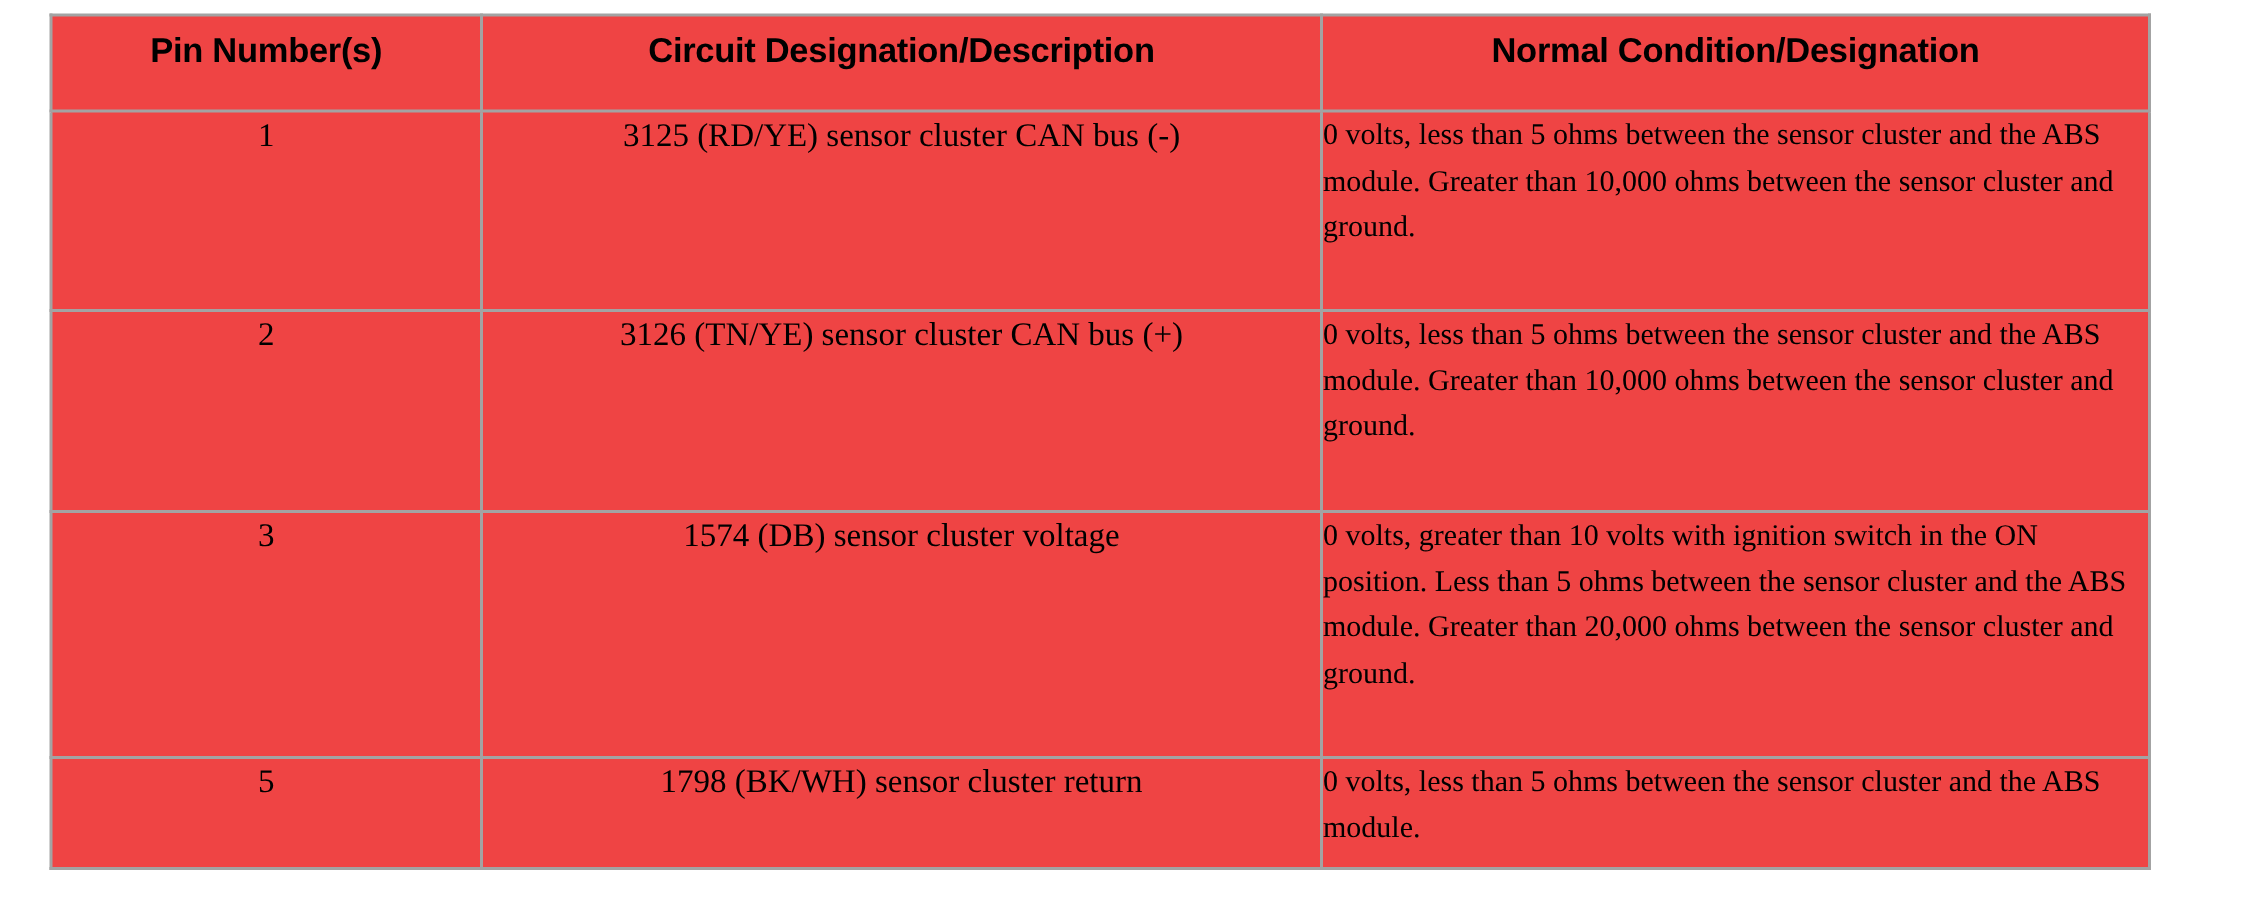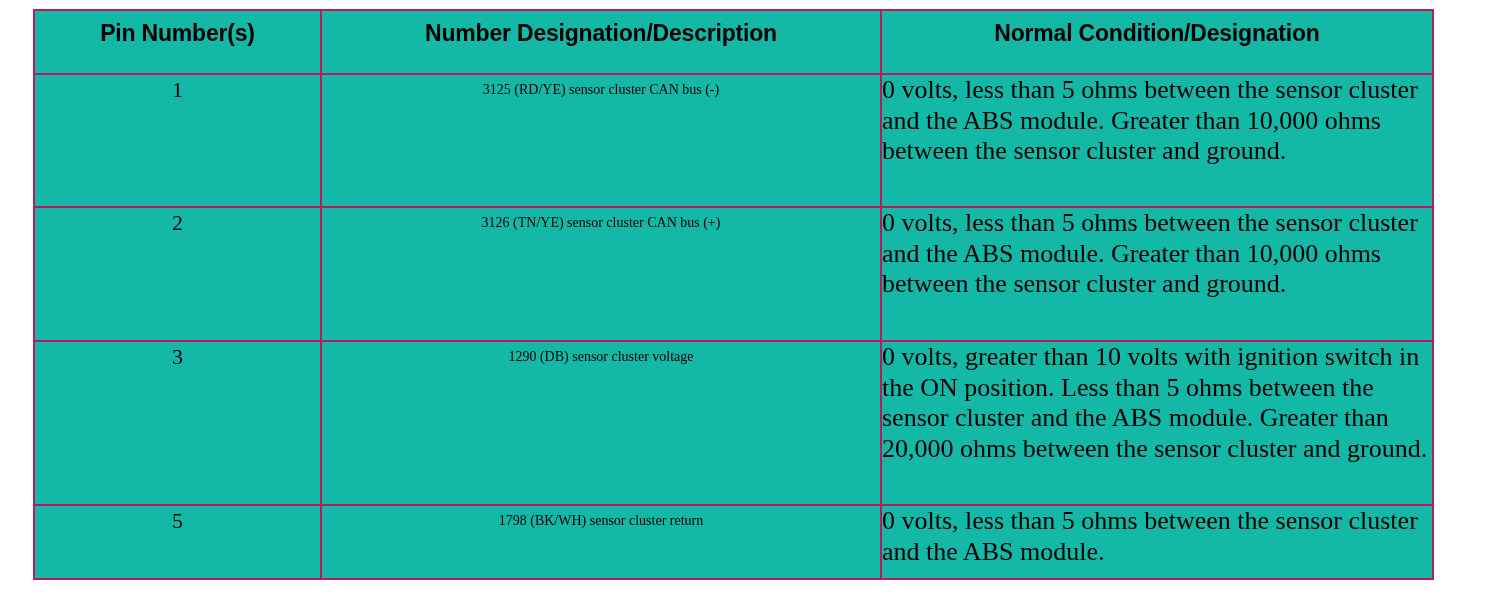--- a/index.html
+++ b/index.html
@@ -28,24 +28,24 @@
     left: 33px;
     top: 9px;
     width: 1399px;
     border-collapse: collapse;
     table-layout: fixed;
     background: #ffffff;
   }
 
   .pinout-table td,
   .pinout-table th {
-    border: 2px solid #be185d;
+    border: 2px solid #a3a3a3;
     padding: 0;
     vertical-align: top;
-    background: #14b8a6;
+    background: #ef4444;
   }
 
   
   col.c-pin   { width: 287px; }
   col.c-desc  { width: 560px; }
   col.c-norm  { width: 552px; }
 
   
   .pinout-table thead th {
     font-family: "Liberation Sans", "DejaVu Sans", sans-serif;
@@ -62,28 +62,28 @@
   
   .cell-pin {
     text-align: center;
     font-size: 22px;
     line-height: 30px;
     padding: 8px 6px 6px 6px;
   }
 
   .cell-desc {
     text-align: center;
-    font-size: 14px;
+    font-size: 22px;
     line-height: 30px;
     padding: 8px 10px 6px 10px;
   }
 
   .cell-norm {
     text-align: left;
-    font-size: 26px;
+    font-size: 20px;
     line-height: 30.5px;
     padding: 8px 8px 6px 9px;
   }
 
   
   .row-1 td { height: 131px; }
   .row-2 td { height: 132px; }
   .row-3 td { height: 162px; }
   .row-4 td { height: 72px; }
 </style>
@@ -95,42 +95,42 @@
   <table class="pinout-table">
     <colgroup>
       <col class="c-pin">
       <col class="c-desc">
       <col class="c-norm">
     </colgroup>
 
     <thead>
       <tr>
         <th>Pin Number(s)</th>
-        <th>Number Designation/Description</th>
+        <th>Circuit Designation/Description</th>
         <th>Normal Condition/Designation</th>
       </tr>
     </thead>
 
     <tbody>
 
       <tr class="row-1">
         <td class="cell-pin">1</td>
         <td class="cell-desc">3125 (RD/YE) sensor cluster CAN bus (-)</td>
         <td class="cell-norm">0 volts, less than 5 ohms between the sensor cluster and the ABS module. Greater than 10,000 ohms between the sensor cluster and ground.</td>
       </tr>
 
       <tr class="row-2">
         <td class="cell-pin">2</td>
         <td class="cell-desc">3126 (TN/YE) sensor cluster CAN bus (+)</td>
         <td class="cell-norm">0 volts, less than 5 ohms between the sensor cluster and the ABS module. Greater than 10,000 ohms between the sensor cluster and ground.</td>
       </tr>
 
       <tr class="row-3">
         <td class="cell-pin">3</td>
-        <td class="cell-desc">1290 (DB) sensor cluster voltage</td>
+        <td class="cell-desc">1574 (DB) sensor cluster voltage</td>
         <td class="cell-norm">0 volts, greater than 10 volts with ignition switch in the ON position. Less than 5 ohms between the sensor cluster and the ABS module. Greater than 20,000 ohms between the sensor cluster and ground.</td>
       </tr>
 
       <tr class="row-4">
         <td class="cell-pin">5</td>
         <td class="cell-desc">1798 (BK/WH) sensor cluster return</td>
         <td class="cell-norm">0 volts, less than 5 ohms between the sensor cluster and the ABS module.</td>
       </tr>
 
     </tbody>

